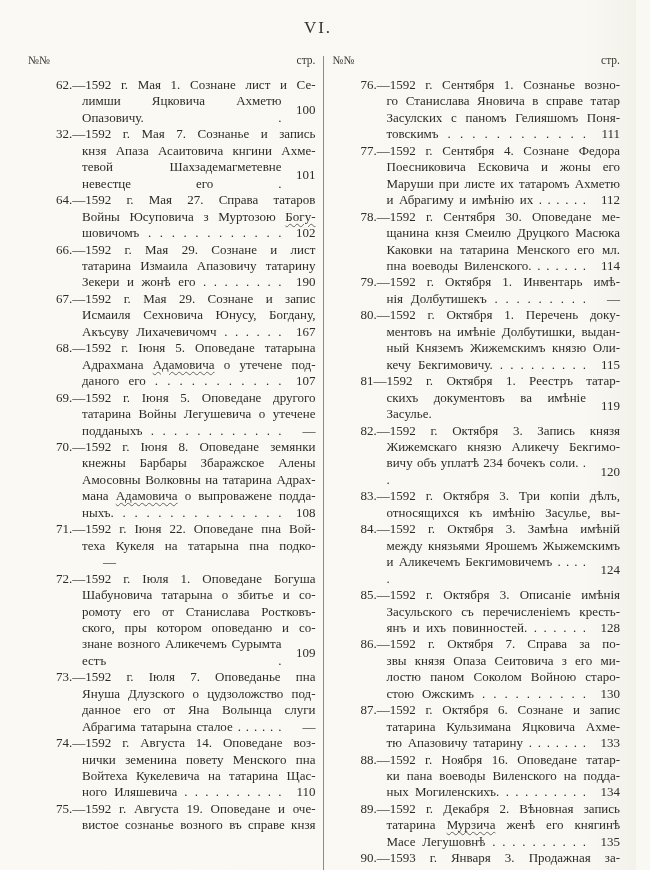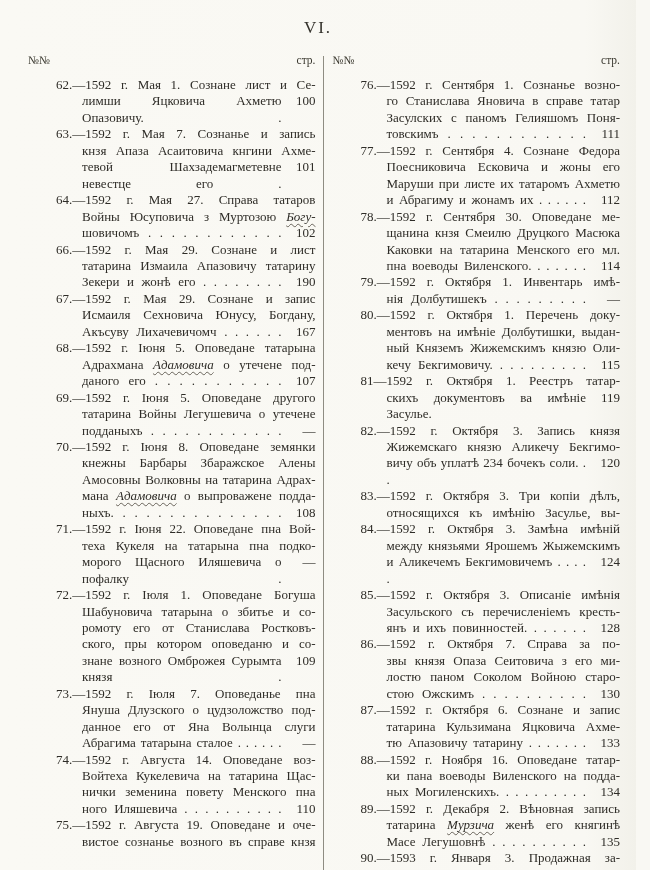--- a/index.html
+++ b/index.html
@@ -28,31 +28,30 @@
     font-size:11.5px;color:#3a382f;
     margin-bottom:11px;
   }
   .entry{
     font-size:13px;line-height:16.45px;
     padding-left:28px;
     word-spacing:1px;
   }
   .line{text-align:justify;text-align-last:justify;white-space:normal;}
   .line.cont{padding-left:26px;}
-  .line.last{display:flex;align-items:flex-start;text-align-last:auto;}
+  .line.last{display:flex;align-items:center;text-align-last:auto;}
   .line.last .txt{flex:1;text-align:justify;text-align-last:justify;min-width:0;}
   .line.last .pg{min-width:26px;margin-left:8px;text-align:right;flex:none;}
   .num{white-space:pre;}
   .uw{
     text-decoration:underline;
     text-decoration-style:wavy;
     text-decoration-color:rgba(72,66,56,.8);
     text-decoration-thickness:1px;
     text-underline-offset:2px;
-    font-style:italic;
   }
 </style>
 </head>
 <body>
 
 <div class="page">
   <div class="page-title">VI.</div>
   <div class="cols">
     <div class="col col-left" id="col-0">
         <div class="col-header">
@@ -60,21 +59,21 @@
           <span>стр.</span>
         </div>
         <div class="entry">
           <div class="line"><span class="num">62.</span>—1592 г. Мая 1. Сознане лист и Се-</div>
           <div class="line last cont">
             <span class="txt">лимши Яцковича Ахметю Опазовичу. .</span>
             <span class="pg">100</span>
           </div>
         </div>
         <div class="entry">
-          <div class="line"><span class="num">63.</span>—1592 г. Мая 7. Сознанье и запись</div>
+          <div class="line"><span class="num">32.</span>—1592 г. Мая 7. Сознанье и запись</div>
           <div class="line cont">кнзя Апаза Асаитовича кнгини Ахме-</div>
           <div class="line last cont">
             <span class="txt">тевой Шахзадемагметевне невестце его .</span>
             <span class="pg">101</span>
           </div>
         </div>
         <div class="entry">
           <div class="line"><span class="num">64.</span>—1592 г. Мая 27. Справа татаров</div>
           <div class="line cont">Войны Юсуповича з Муртозою <span class="uw">Богу-</span></div>
           <div class="line last cont">
@@ -121,47 +120,46 @@
           <div class="line cont">мана <span class="uw">Адамовича</span> о выпроважене подда-</div>
           <div class="line last cont">
             <span class="txt">ныхъ. . . . . . . . . . . . . . .</span>
             <span class="pg">108</span>
           </div>
         </div>
         <div class="entry">
           <div class="line"><span class="num">71.</span>—1592 г. Іюня 22. Оповедане пна Вой-</div>
           <div class="line cont">теха Кукеля на татарына пна подко-</div>
           <div class="line last cont">
-            <span class="txt">морого Щасного Иляшевича о пофалку .</span>
             <span class="pg">—</span>
           </div>
         </div>
         <div class="entry">
           <div class="line"><span class="num">72.</span>—1592 г. Іюля 1. Оповедане Богуша</div>
           <div class="line cont">Шабуновича татарына о збитье и со-</div>
           <div class="line cont">ромоту его от Станислава Ростковъ-</div>
           <div class="line cont">ского, пры котором оповеданю и со-</div>
           <div class="line last cont">
-            <span class="txt">знане возного Омброжея Сурымта князя .</span>
+            <span class="txt">знане возного Аликечемъ Сурымта естъ .</span>
             <span class="pg">109</span>
           </div>
         </div>
         <div class="entry">
           <div class="line"><span class="num">73.</span>—1592 г. Іюля 7. Оповеданье пна</div>
           <div class="line cont">Януша Длузского о цудзоложство под-</div>
           <div class="line cont">данное его от Яна Волынца слуги</div>
           <div class="line last cont">
             <span class="txt">Абрагима татарына сталое . . . . . .</span>
             <span class="pg">—</span>
           </div>
         </div>
         <div class="entry">
           <div class="line"><span class="num">74.</span>—1592 г. Августа 14. Оповедане воз-</div>
+          <div class="line cont">нички земенина повету Менского пна</div>
           <div class="line cont">Войтеха Кукелевича на татарина Щас-</div>
-          <div class="line cont">нички земенина повету Менского пна</div>
           <div class="line last cont">
             <span class="txt">ного Иляшевича . . . . . . . . . .</span>
             <span class="pg">110</span>
           </div>
         </div>
         <div class="entry">
           <div class="line"><span class="num">75.</span>—1592 г. Августа 19. Оповедане и оче-</div>
           <div class="line cont">вистое сознанье возного въ справе кнзя</div>
         </div>
       </div>
@@ -178,21 +176,21 @@
           <div class="line last cont">
             <span class="txt">товскимъ . . . . . . . . . . . .</span>
             <span class="pg">111</span>
           </div>
         </div>
         <div class="entry">
           <div class="line"><span class="num">77.</span>—1592 г. Сентября 4. Сознане Федора</div>
           <div class="line cont">Поесниковича Есковича и жоны его</div>
           <div class="line cont">Маруши при листе их татаромъ Ахметю</div>
           <div class="line last cont">
-            <span class="txt">и Абрагиму и жонамъ их . . . . . .</span>
+            <span class="txt">и Абрагиму и имѣнію их . . . . . .</span>
             <span class="pg">112</span>
           </div>
         </div>
         <div class="entry">
           <div class="line"><span class="num">78.</span>—1592 г. Сентября 30. Оповедане ме-</div>
           <div class="line cont">щанина кнзя Смеилю Друцкого Масюка</div>
           <div class="line cont">Каковки на татарина Менского его мл.</div>
           <div class="line last cont">
             <span class="txt">пна воеводы Виленского. . . . . . .</span>
             <span class="pg">114</span>

